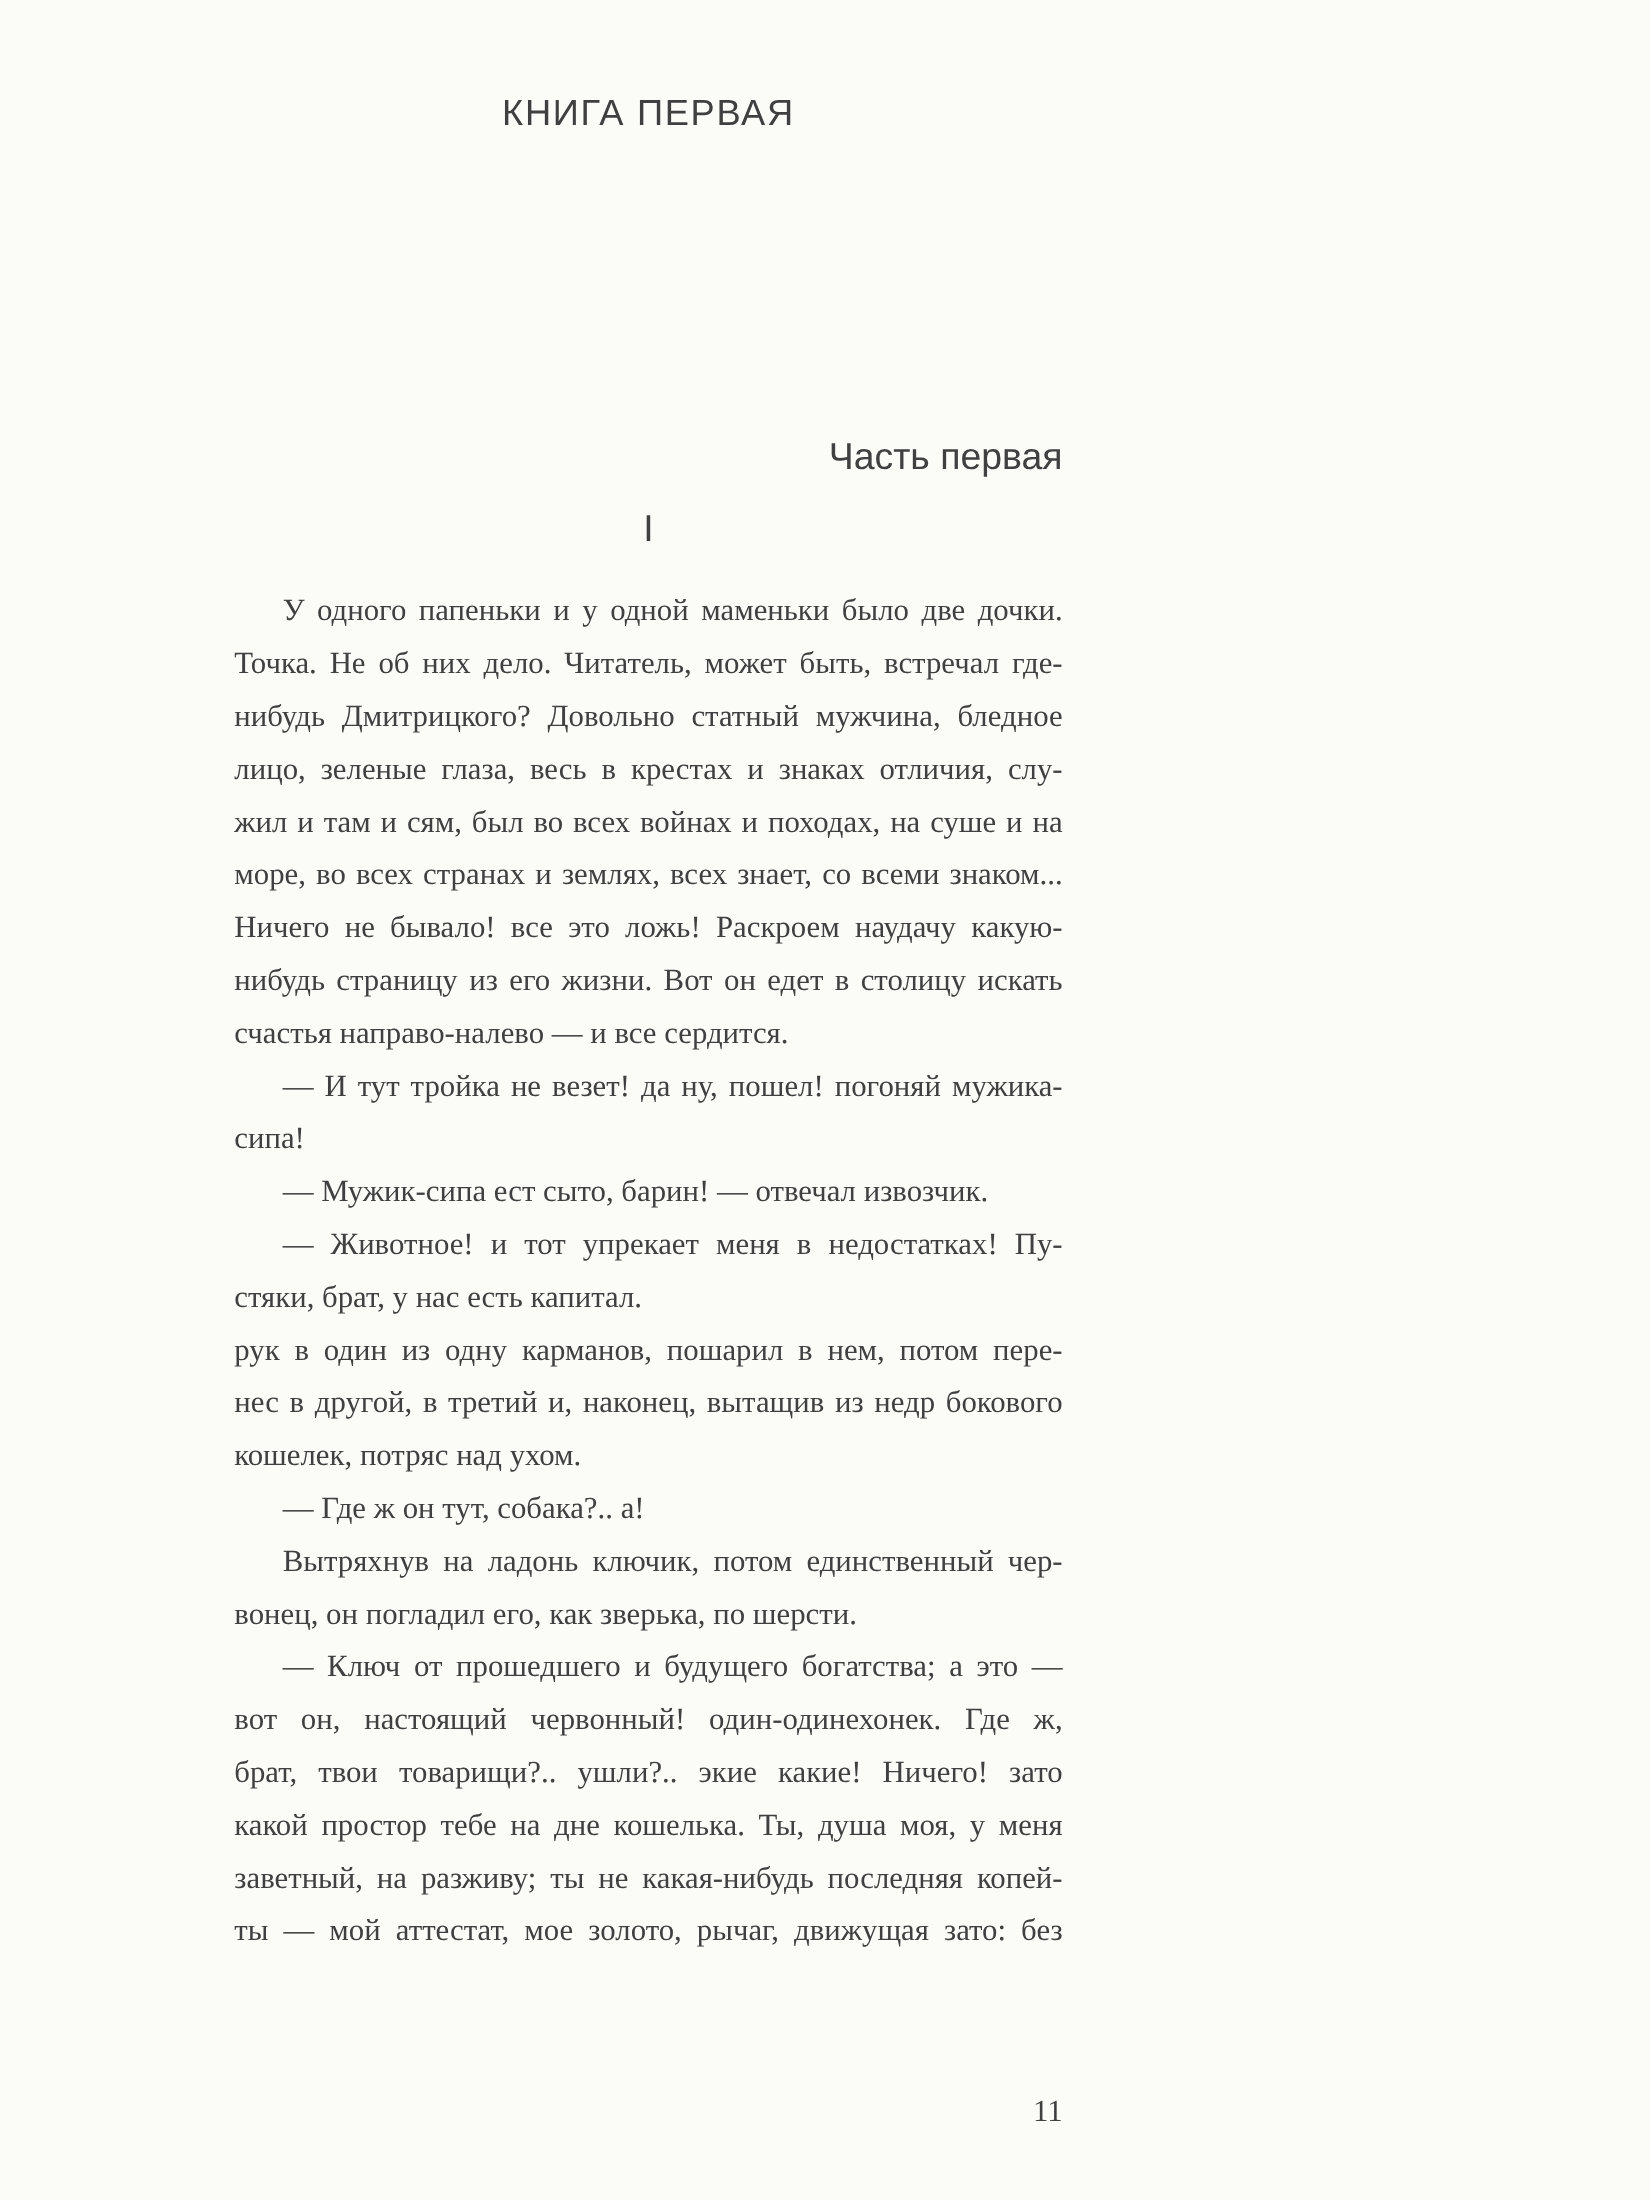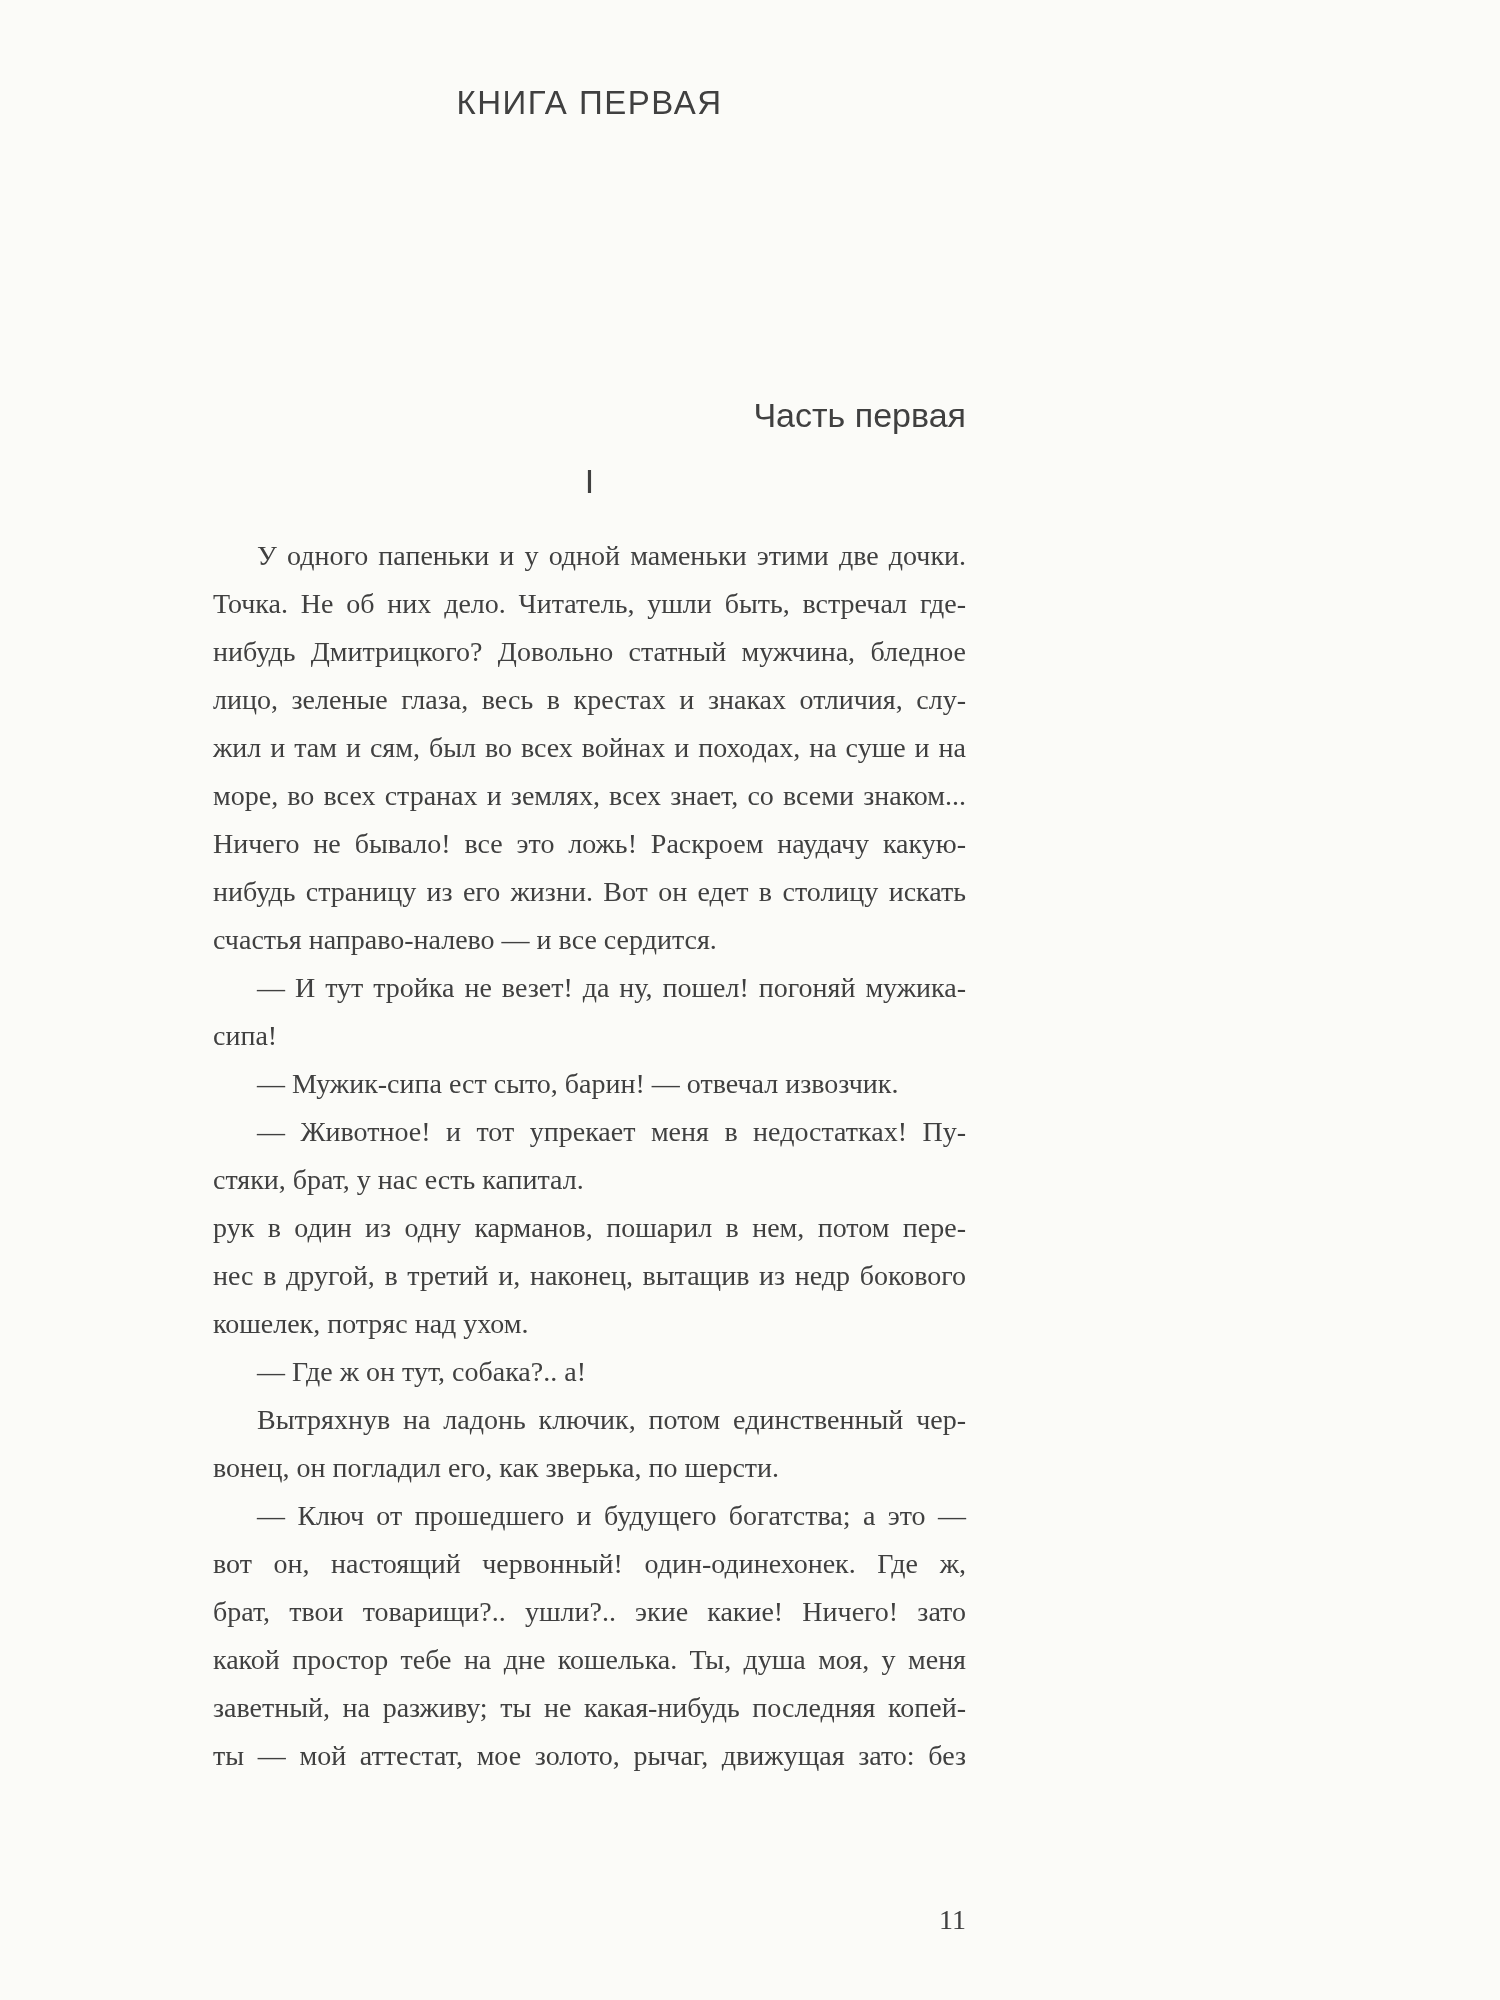--- a/index.html
+++ b/index.html
@@ -90,22 +90,22 @@
 </head>
 <body>
 
 <div class="page" style="background: rgb(251, 251, 248); color: #404040;">
   <div class="text-block">
     <div class="book-title">КНИГА ПЕРВАЯ</div>
     <div class="part-title">Часть первая</div>
     <div class="chapter-number">I</div>
     <div class="body-text" id="body-text">
         <div class="para">
-          <div class="line first">У одного папеньки и у одной маменьки этими две дочки.</div>
-          <div class="line">Точка. Не об них дело. Читатель, ушли быть, встречал где-</div>
+          <div class="line first">У одного папеньки и у одной маменьки было две дочки.</div>
+          <div class="line">Точка. Не об них дело. Читатель, может быть, встречал где-</div>
           <div class="line">нибудь Дмитрицкого? Довольно статный мужчина, бледное</div>
           <div class="line">лицо, зеленые глаза, весь в крестах и знаках отличия, слу-</div>
           <div class="line">жил и там и сям, был во всех войнах и походах, на суше и на</div>
           <div class="line">море, во всех странах и землях, всех знает, со всеми знаком...</div>
           <div class="line">Ничего не бывало! все это ложь! Раскроем наудачу какую-</div>
           <div class="line">нибудь страницу из его жизни. Вот он едет в столицу искать</div>
           <div class="line flush">счастья направо-налево — и все сердится.</div>
         </div>
         <div class="para">
           <div class="line first">— И тут тройка не везет! да ну, пошел! погоняй мужика-</div>

